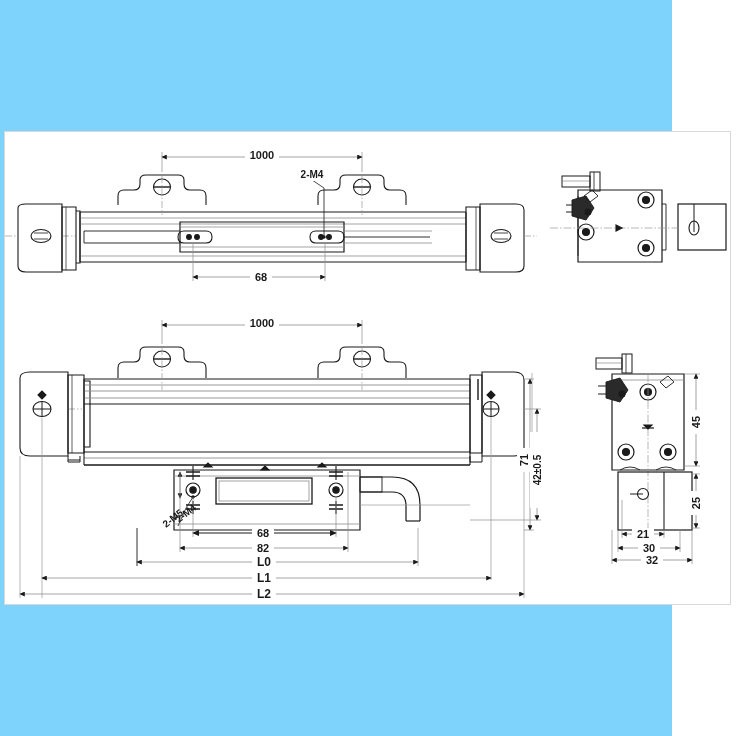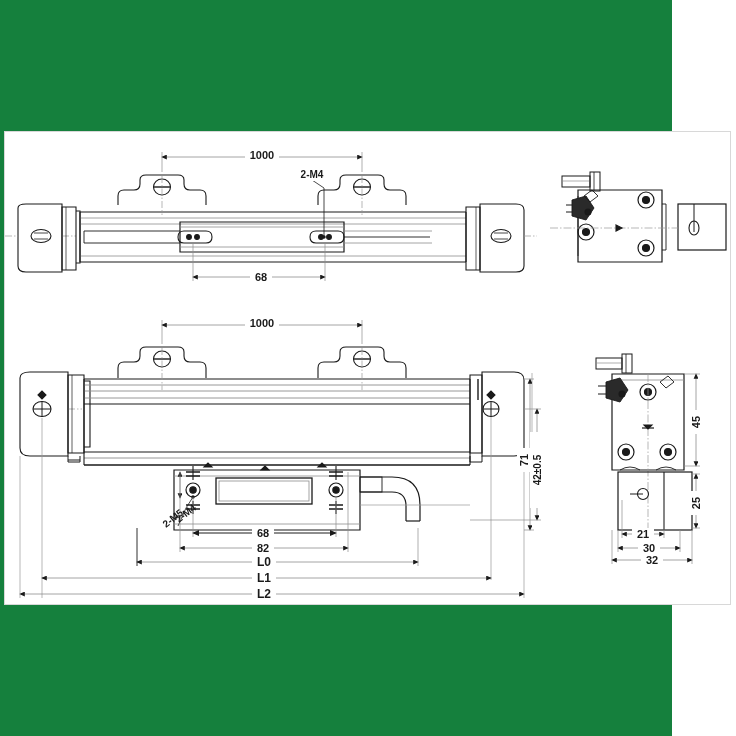--- a/index.html
+++ b/index.html
@@ -1,17 +1,17 @@
 <!DOCTYPE html>
 <html><head>
 <meta charset="utf-8">
 <style>
   html,body{margin:0;padding:0;background:#ffffff;}
   body{width:736px;height:736px;font-family:"Liberation Sans",sans-serif;overflow:hidden;}
-  #stage{position:relative;width:672px;height:736px;background:#15803d;}
+  #stage{position:relative;width:672px;height:736px;background:#7dd3fc;}
   #frame{position:absolute;left:4px;top:131px;width:727px;height:474px;border:1px solid #d8d8d8;background:#ffffff;box-sizing:border-box;}
   svg{position:absolute;left:0;top:0;width:736px;height:736px;}
   .dimtxt{font-family:"Liberation Sans",sans-serif;font-size:11px;fill:#1a1a1a;font-weight:bold;}
   .dimtxt.sm{font-size:10px;}
   .dimtxt.lbl{font-size:12px;}
 </style>
 </head>
 <body>
 
 <div id="stage">

